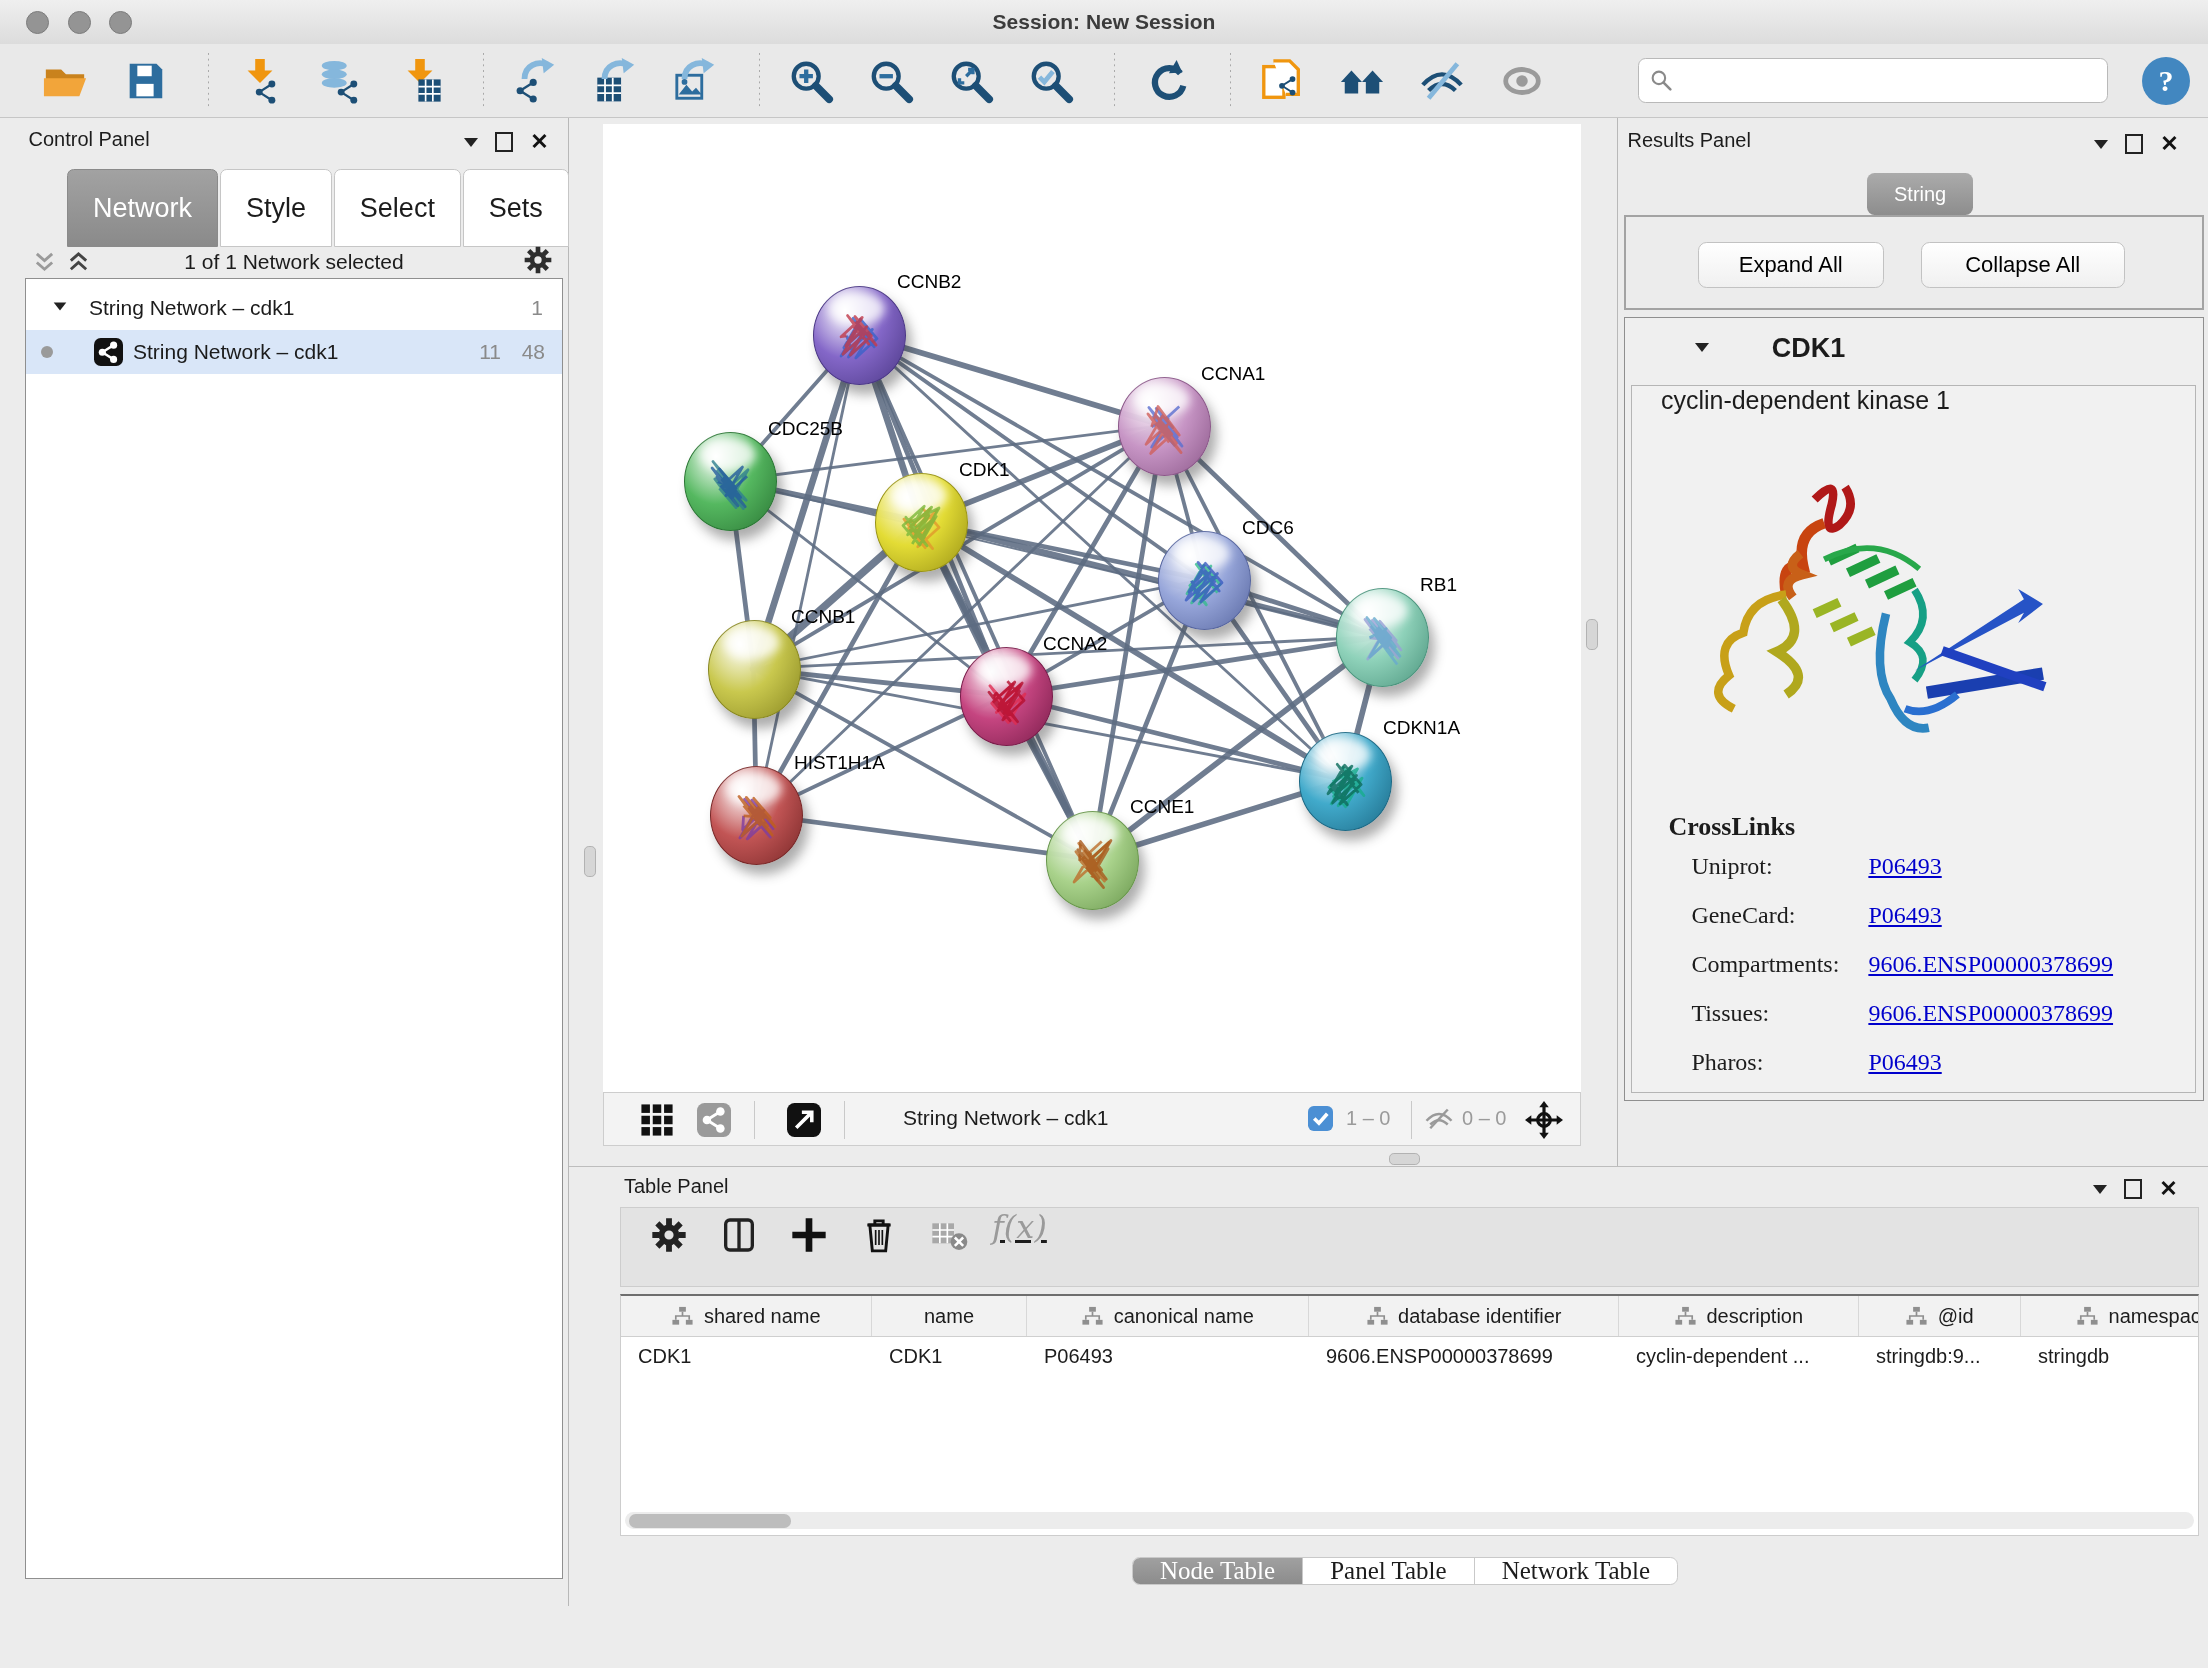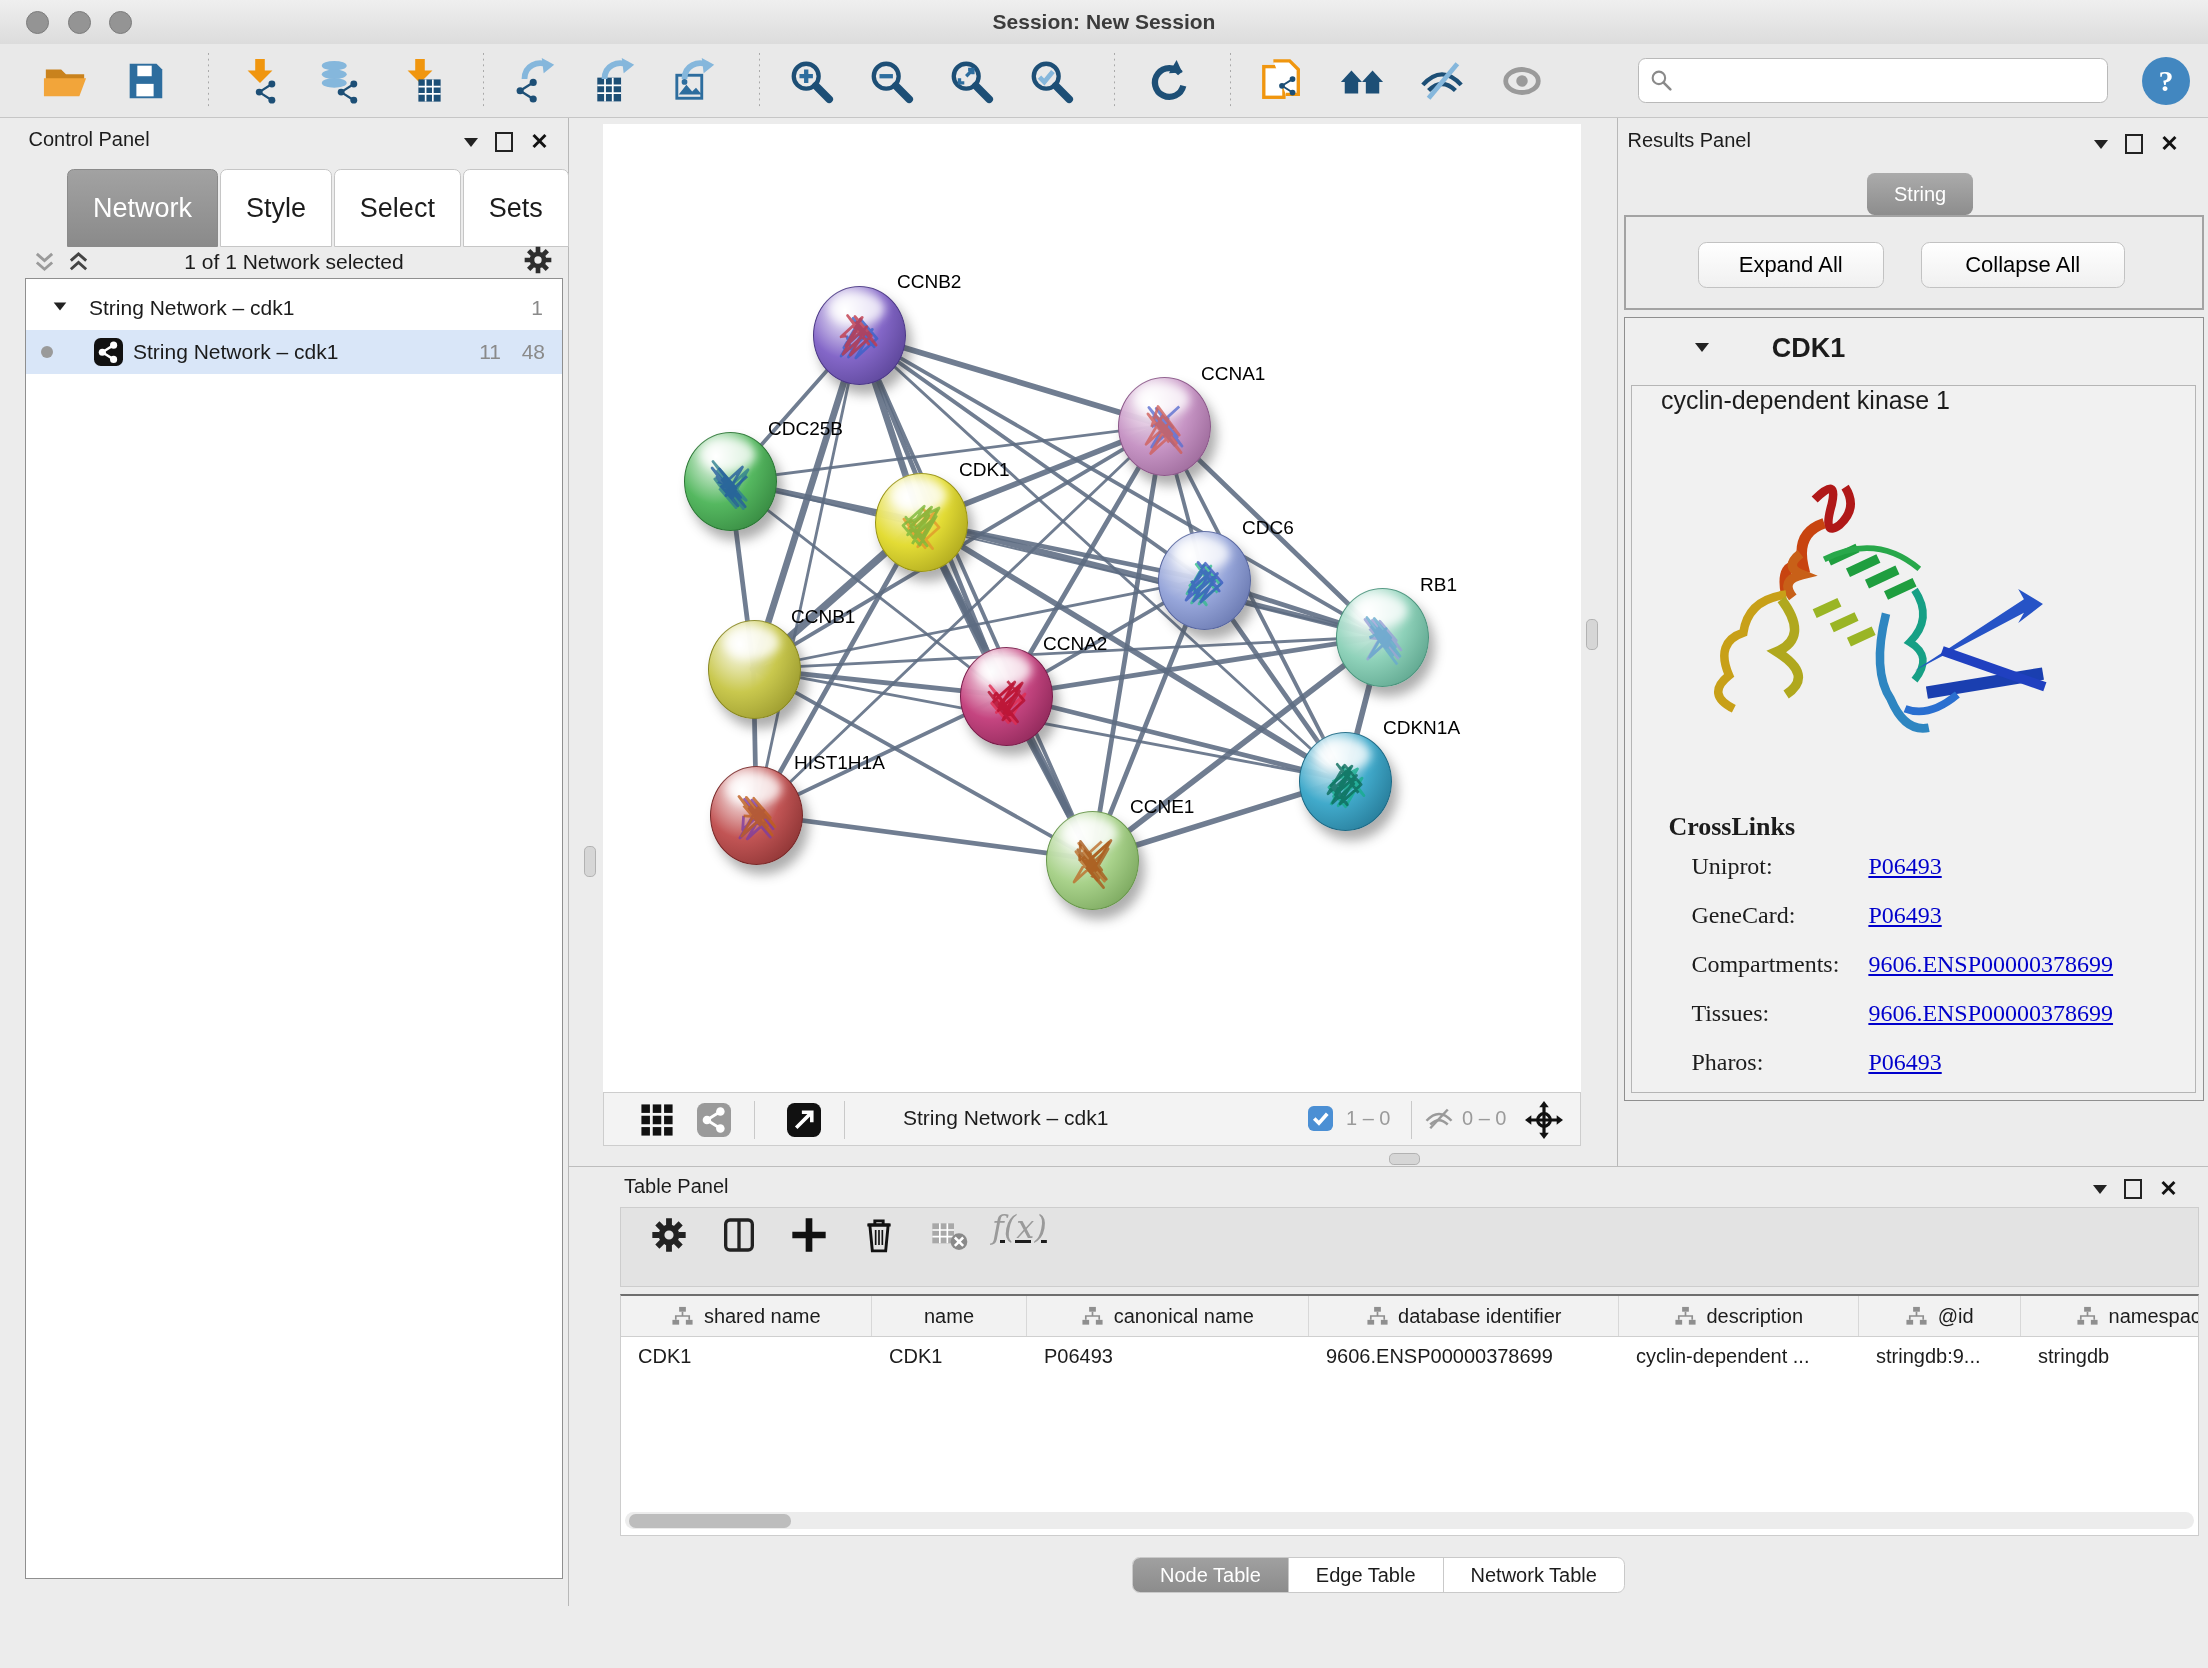--- a/index.html
+++ b/index.html
@@ -102,22 +102,22 @@
   #tp-header{display:flex;height:40px;background:#f2f2f2;border-bottom:1px solid #cfcfcf;}
   .th{display:flex;align-items:center;justify-content:center;border-right:1px solid #d8d8d8;
     font-size:20px;flex-shrink:0;box-sizing:border-box;gap:9.5px;}
   .th svg{width:23px;height:23px;flex-shrink:0;}
   #tp-row{display:flex;height:38px;}
   .td{padding-left:17px;display:flex;align-items:center;font-size:20px;flex-shrink:0;
     box-sizing:border-box;white-space:nowrap;overflow:hidden;}
   #tp-hscroll{position:absolute;left:3.8px;right:3.8px;bottom:5.7px;height:17px;border-radius:8.6px;background:#ececec;}
   #tp-hthumb{position:absolute;left:3.8px;top:1.9px;width:162px;height:13.3px;border-radius:6.7px;background:#bdbdbd;}
   #tp-tabs{position:absolute;left:563px;top:390px;display:flex;border:1px solid #c9c9c9;border-radius:7.6px;background:#fff;}
-  .tp-tab{height:34px;padding:0 27px;font-size:20px;display:flex;align-items:center;cursor:pointer;
-    border-right:1px solid #c9c9c9;}
+  .tp-tab{height:26px;padding:0 27px;font-size:25px;display:flex;align-items:center;cursor:pointer;
+    border-right:1px solid #c9c9c9;font-family:Liberation Serif, serif;}
   .tp-tab:last-child{border-right:none;}
   .tp-tab.sel{background:linear-gradient(#a0a0a0,#8c8c8c);color:#fff;border-radius:6.7px 0 0 6.7px;}
   
   #statusbar{left:0;top:1605px;width:2208px;height:63px;background:#ebebeb;border-top:1px solid #c3c3c3;}
   .sb-btn{position:absolute;top:9.5px;width:72px;height:46px;background:#fafafa;
     border:1.4px solid #9a9a9a;display:flex;align-items:center;justify-content:center;cursor:pointer;}
   #memory-button{position:absolute;left:2047px;top:11.4px;width:145px;height:42px;background:#fafafa;
     border:1.4px solid #9a9a9a;display:flex;align-items:center;justify-content:center;gap:11.4px;
     font-size:21px;cursor:pointer;}
   #memory-dot{width:23px;height:23px;border-radius:50%;background:#1f9b3c;}
@@ -748,19 +748,19 @@
           <div class="td" style="width: 240px;">cyclin-dependent ...</div>
           <div class="td" style="width: 162px;">stringdb:9...</div>
           <div class="td" style="width: 247px;">stringdb</div>
         </div>
       <div id="tp-hscroll">
         <div id="tp-hthumb"></div>
       </div>
     </div>
     <div id="tp-tabs">
         <div class="tp-tab sel">Node Table</div>
-        <div class="tp-tab">Edge Table</div>
+        <div class="tp-tab">Panel Table</div>
         <div class="tp-tab">Network Table</div>
       </div>
   </div>
 
 </div>
 
 
 </body></html>

